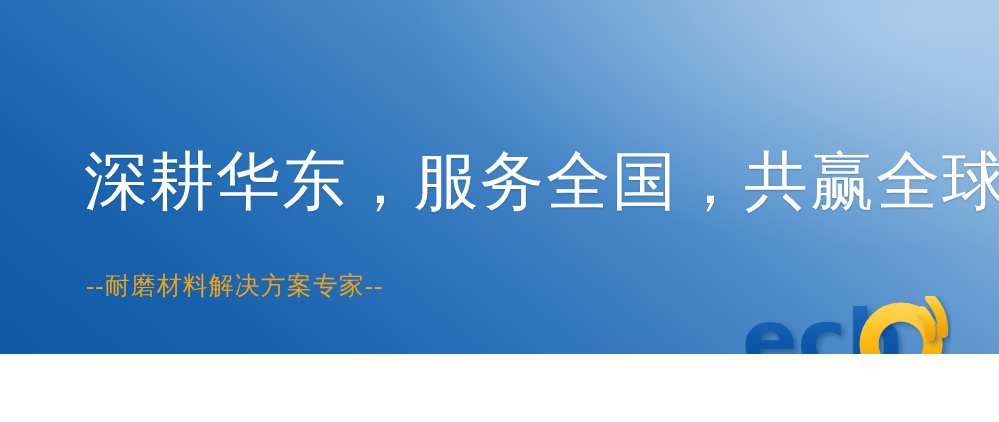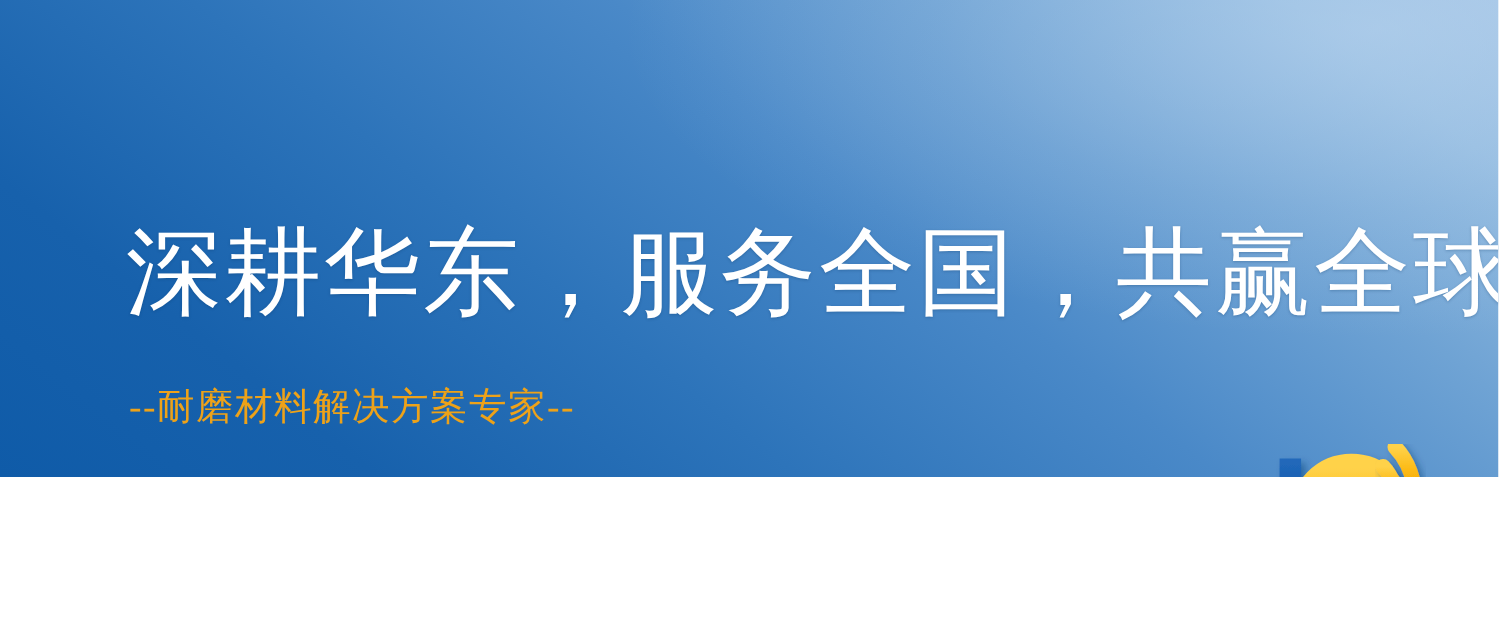--- a/index.html
+++ b/index.html
@@ -4,21 +4,21 @@
 <style>
   html, body {
     margin: 0;
     padding: 0;
     background: #ffffff;
   }
 
   #banner {
     position: relative;
     width: 999px;
-    height: 318px;
+    height: 354px;
     overflow: hidden;
     font-family: "Liberation Sans", sans-serif;
     
     background: linear-gradient(38deg,
                 #0f5ba8 0%,
                 #1761ac 18%,
                 #2d74ba 38%,
                 #4a89c8 58%,
                 #6fa3d4 76%,
                 #8fb9df 90%,
@@ -47,21 +47,21 @@
     color: #ffffff;
     letter-spacing: 2px;
     white-space: nowrap;
     text-shadow: 0 1px 2px rgba(10,50,95,0.28);
   }
 
   
   #subtitle {
     position: absolute;
     left: 86px;
-    top: 258px;
+    top: 272px;
     font-family: "Liberation Serif", "DejaVu Serif", serif;
     font-size: 25px;
     line-height: 1.1;
     color: #eda219;
     letter-spacing: 1px;
     white-space: nowrap;
   }
 
   
   #logo {

